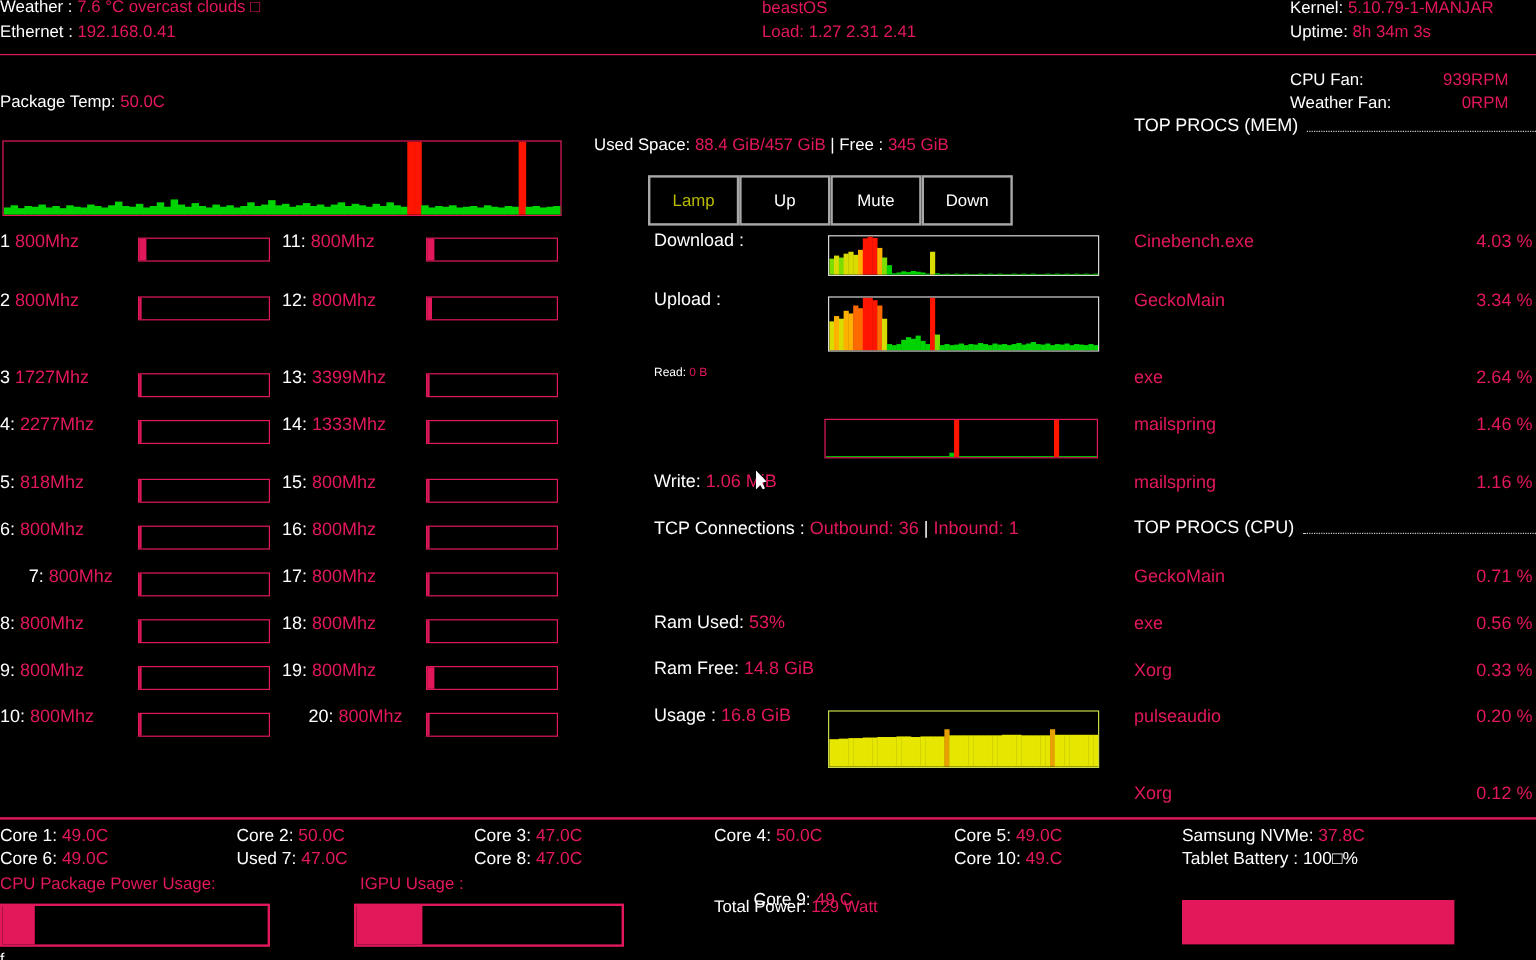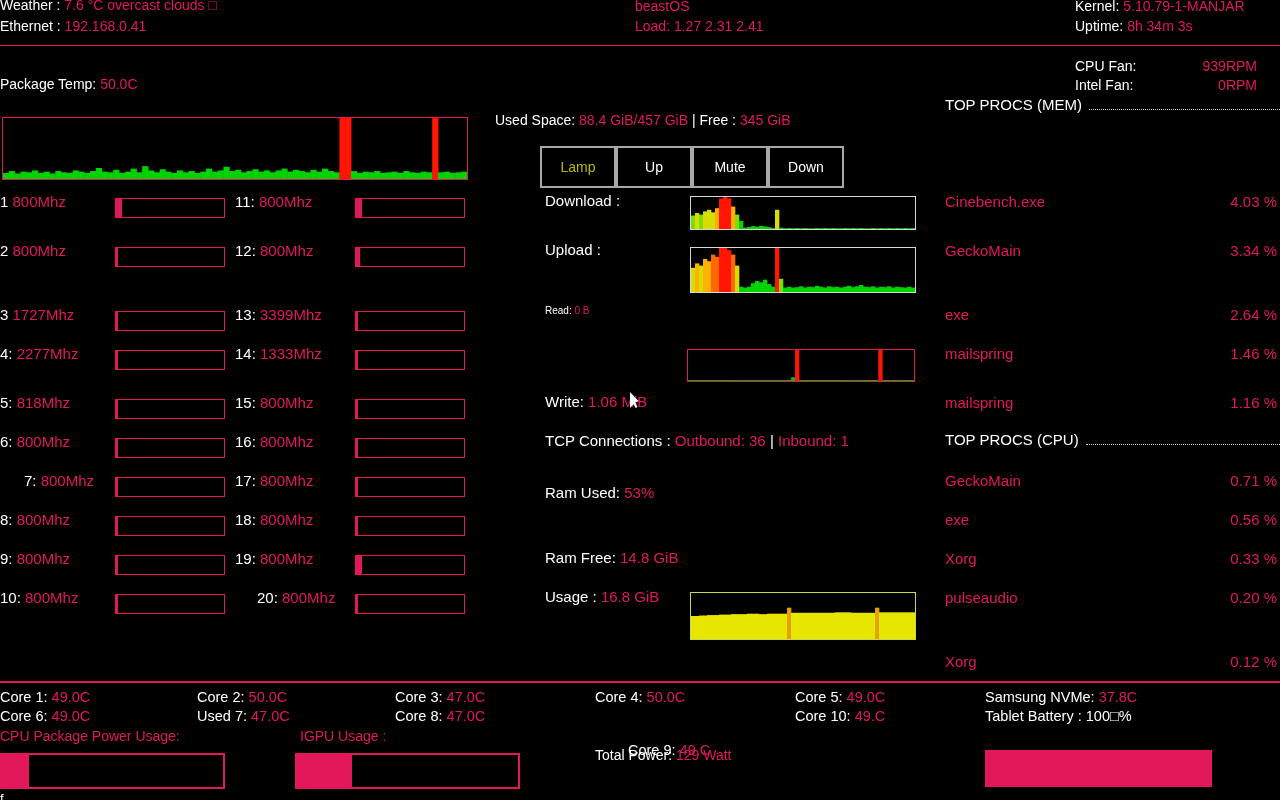--- a/index.html
+++ b/index.html
@@ -55,21 +55,21 @@
 
   <div class="abs" style="left:0;top:76px;">
     <span class="wh">Package Temp:</span>
     <span class="pk">50.0C</span>
   </div>
   <div class="abs" style="left:1075px;top:58px;width:182px;display:flex;justify-content:space-between;">
     <span class="wh">CPU Fan:</span>
     <span class="pk">939RPM</span>
   </div>
   <div class="abs" style="left:1075px;top:77px;width:182px;display:flex;justify-content:space-between;">
-    <span class="wh">Intel Fan:</span>
+    <span class="wh">Weather Fan:</span>
     <span class="pk">0RPM</span>
   </div>
 
   <div class="graph" id="g-cpu" style="left:2px;top:117px;width:466px;height:63px;border:1px solid #e2185b;">
       <svg viewBox="0 0 80 100" preserveAspectRatio="none">
         <rect x="0" y="90.0" width="1.08" height="10.0" fill="#00d400"></rect>
         <rect x="1" y="87.0" width="1.08" height="13.0" fill="#00d400"></rect>
         <rect x="2" y="91.0" width="1.08" height="9.0" fill="#00d400"></rect>
         <rect x="3" y="88.0" width="1.08" height="12.0" fill="#00d400"></rect>
         <rect x="4" y="89.0" width="1.08" height="11.0" fill="#00d400"></rect>
@@ -508,21 +508,21 @@
   <div class="abs" style="left:545px;top:393px;font-size:15px;">
     <span class="wh">Write:</span>
     <span class="pk">1.06 MiB</span>
   </div>
   <div class="abs" style="left:545px;top:432px;font-size:15px;">
     <span class="wh">TCP Connections :</span>
     <span class="pk">Outbound: 36</span>
     <span class="wh">|</span>
     <span class="pk">Inbound: 1</span>
   </div>
-  <div class="abs" style="left:545px;top:484px;font-size:15px;">
+  <div class="abs" style="left:545px;top:510px;font-size:15px;">
     <span class="wh">Ram Used:</span>
     <span class="pk">53%</span>
   </div>
   <div class="abs" style="left:545px;top:549px;font-size:15px;">
     <span class="wh">Ram Free:</span>
     <span class="pk">14.8 GiB</span>
   </div>
   <div class="abs" style="left:545px;top:588px;font-size:15px;">
     <span class="wh">Usage :</span>
     <span class="pk">16.8 GiB</span>

